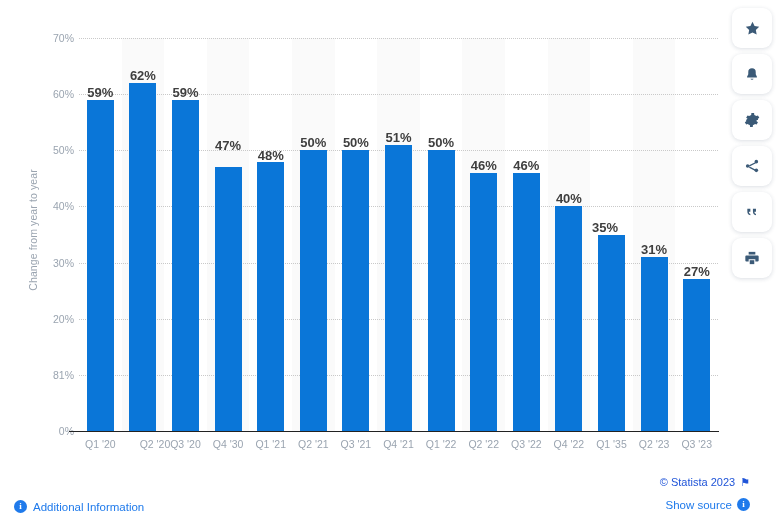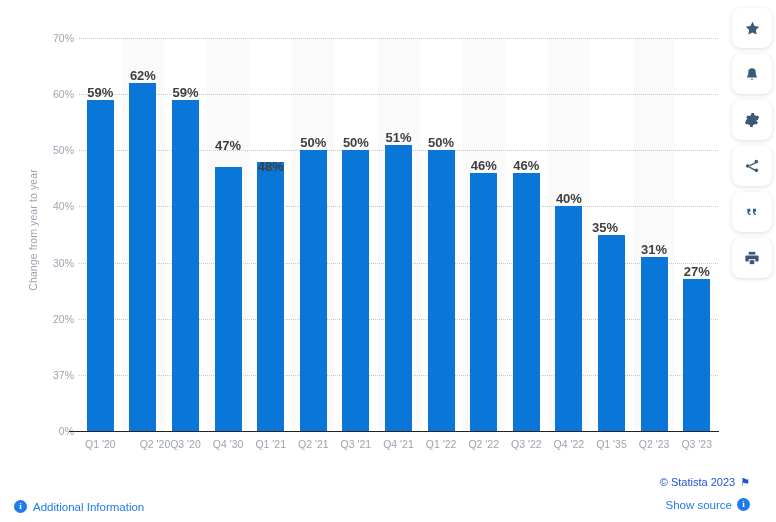--- a/index.html
+++ b/index.html
@@ -153,21 +153,21 @@
 <body>
 
 <div id="root">
 
   <div id="chart-area">
 
     <div id="yaxis-title">Change from year to year</div>
 
     <div id="yticks">
         <div class="ytick" style="top: 431px;">0%</div>
-        <div class="ytick" style="top: 374.857px;">37%</div>
+        <div class="ytick" style="top: 374.857px;">81%</div>
         <div class="ytick" style="top: 318.714px;">20%</div>
         <div class="ytick" style="top: 262.571px;">30%</div>
         <div class="ytick" style="top: 206.429px;">40%</div>
         <div class="ytick" style="top: 150.286px;">50%</div>
         <div class="ytick" style="top: 94.1429px;">60%</div>
         <div class="ytick" style="top: 38px;">70%</div>
       </div>
 
     <div id="plot">
       <div id="bands">
@@ -191,21 +191,21 @@
       <div id="bars">
           <div class="bar" style="left: 7.8px; height: 331.243px; background: rgb(10, 118, 216);"></div>
           <div class="bar-label" style="left: 21.3px; top: 46.7571px;">59%</div>
           <div class="bar" style="left: 50.4px; height: 348.086px; background: rgb(10, 118, 216);"></div>
           <div class="bar-label" style="left: 63.9px; top: 29.9143px;">62%</div>
           <div class="bar" style="left: 93px; height: 331.243px; background: rgb(10, 118, 216);"></div>
           <div class="bar-label" style="left: 106.5px; top: 46.7571px;">59%</div>
           <div class="bar" style="left: 135.6px; height: 263.871px; background: rgb(10, 118, 216);"></div>
           <div class="bar-label" style="left: 149.1px; top: 100px;">47%</div>
           <div class="bar" style="left: 178.2px; height: 269.486px; background: rgb(10, 118, 216);"></div>
-          <div class="bar-label" style="left: 191.7px; top: 121px;">48%</div>
+          <div class="bar-label" style="left: 191.7px; top: 110px;">48%</div>
           <div class="bar" style="left: 220.8px; height: 280.714px; background: rgb(10, 118, 216);"></div>
           <div class="bar-label" style="left: 234.3px; top: 97.2857px;">50%</div>
           <div class="bar" style="left: 263.4px; height: 280.714px; background: rgb(10, 118, 216);"></div>
           <div class="bar-label" style="left: 276.9px; top: 97.2857px;">50%</div>
           <div class="bar" style="left: 306px; height: 286.329px; background: rgb(10, 118, 216);"></div>
           <div class="bar-label" style="left: 319.5px; top: 91.6714px;">51%</div>
           <div class="bar" style="left: 348.6px; height: 280.714px; background: rgb(10, 118, 216);"></div>
           <div class="bar-label" style="left: 362.1px; top: 97.2857px;">50%</div>
           <div class="bar" style="left: 391.2px; height: 258.257px; background: rgb(10, 118, 216);"></div>
           <div class="bar-label" style="left: 404.7px; top: 119.743px;">46%</div>

